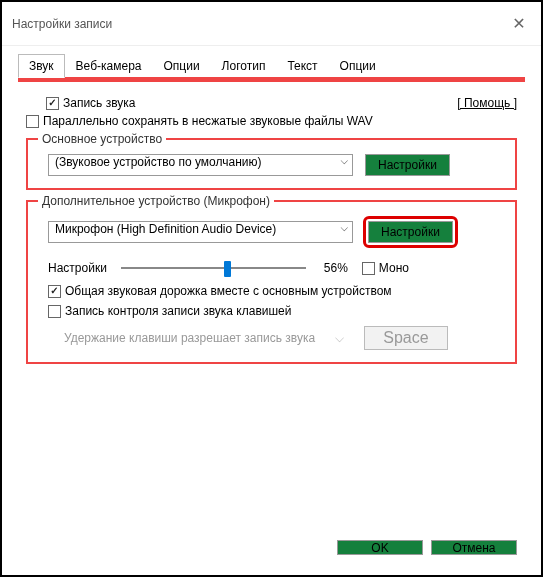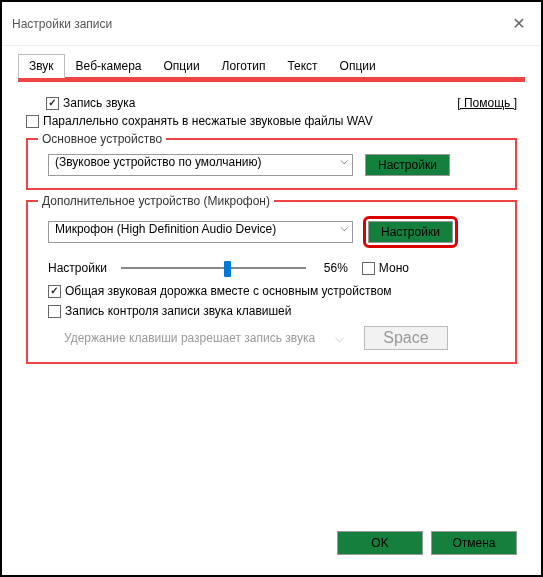--- a/index.html
+++ b/index.html
@@ -28,21 +28,21 @@
 .highlight-ring { border: 3px solid #d00; border-radius: 6px; padding: 2px; display: inline-flex; }
 .slider-row { display: flex; align-items: center; gap: 8px; margin-top: 10px; }
 .slider-label { margin-right: 6px; }
 .slider { position: relative; width: 185px; height: 20px; }
 .slider-track { position: absolute; left: 0; right: 0; top: 9px; height: 2px; background: #888; }
 .slider-thumb { position: absolute; top: 3px; width: 7px; height: 16px; background: #0078d7; border-radius: 1px; }
 .pct { width: 34px; text-align: right; margin-right: 6px; }
 .hotkey-row { display: flex; align-items: center; gap: 20px; margin-top: 8px; color: #999; }
 .hotkey-box { border: 1px solid #bbb; background: #f2f2f2; color: #999; padding: 2px 18px; font-size: 16px; }
 .dialog-buttons { position: absolute; bottom: 20px; right: 24px; display: flex; gap: 8px; }
-.dialog-buttons .btn { min-width: 86px; height: 24px; }
+.dialog-buttons .btn { min-width: 86px; height: 15px; }
 .mt6 { margin-top: 6px; }
 .mt4 { margin-top: 4px; }
 </style>
 </head>
 <body>
 
 <div class="titlebar">
   <span class="title-text">Настройки записи</span>
   <span class="close-btn">✕</span>
 </div>

